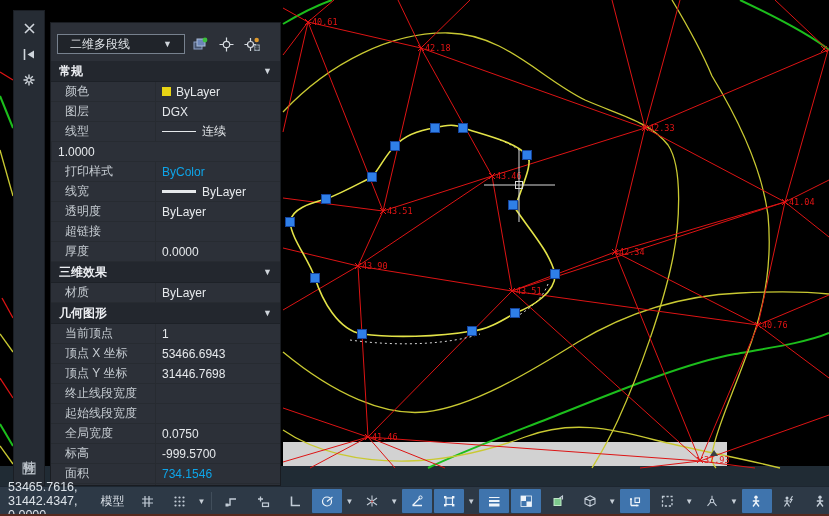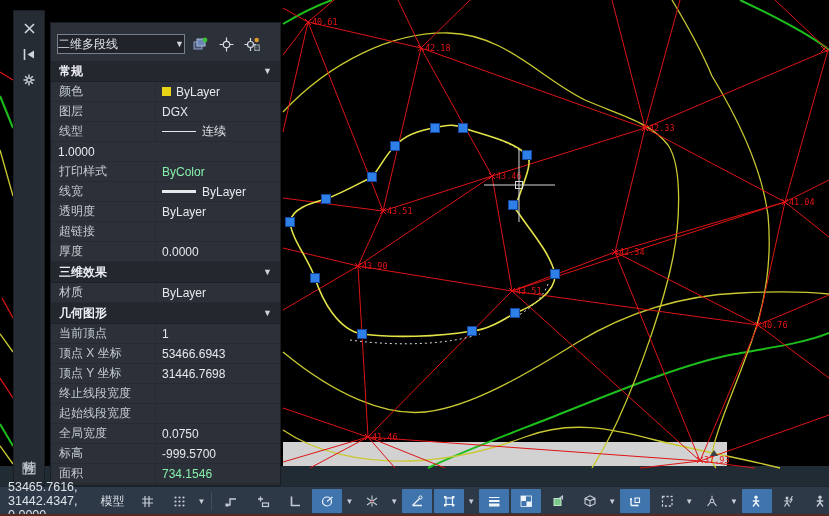--- a/index.html
+++ b/index.html
@@ -16,33 +16,33 @@
   .tb-icon{width:18px;height:18px;margin-top:8px;display:flex;align-items:center;justify-content:center;cursor:default;}
   .tb-icon svg{display:block;}
   #palette-vtab{margin-top:auto;margin-bottom:6px;display:flex;flex-direction:column;align-items:center;}
   #palette-vtab .vtext{writing-mode:vertical-rl;color:#cfd5db;font-size:12px;letter-spacing:2px;}
   #palette-vtab .vicon{margin-top:6px;}
 
   #palette-panel{position:absolute;left:50px;top:22px;width:231px;height:464px;
     background:#2c3038;border:1px solid #191c21;box-sizing:border-box;overflow:hidden;}
   #palette-toolbar{display:flex;align-items:center;height:30px;margin:6px 6px 2px 6px;}
   #obj-selector{width:128px;height:20px;background:#20242a;border:1px solid #77818e;
-    color:#e2e6ea;font-size:12px;display:flex;align-items:center;padding:0 0;box-sizing:border-box;}
+    color:#e2e6ea;font-size:12px;display:flex;align-items:center;padding:0 12px;box-sizing:border-box;}
   #obj-selector .sel-text{flex:1;white-space:nowrap;overflow:hidden;}
   #obj-selector .chev{color:#cfd5db;font-size:9px;margin-left:2px;}
   .pt-btn{width:22px;height:20px;margin-left:4px;display:flex;align-items:center;justify-content:center;}
 
   .psection{height:20px;background:#23272e;display:flex;align-items:center;
     padding:0 8px;color:#eceef2;font-size:12px;font-weight:bold;border-bottom:1px solid #1d2127;gap:15px;}
   .psection .chev{margin-left:auto;font-size:9px;color:#cfd5db;font-weight:normal;}
   .prow{height:19px;display:flex;align-items:center;border-bottom:1px solid #272b31;font-size:12px;}
-  .plabel{width:104px;padding-left:8px;color:#c6ccd2;white-space:nowrap;overflow:hidden;box-sizing:border-box;}
+  .plabel{width:104px;padding-left:14px;color:#c6ccd2;white-space:nowrap;overflow:hidden;box-sizing:border-box;}
   .pval{flex:1;display:flex;align-items:center;color:#e6e9ec;border-left:1px solid #272b31;
     height:100%;padding-left:6px;white-space:nowrap;overflow:hidden;}
-  .pval.muted{color:#86efac;}
+  .pval.muted{color:#0ea5e9;}
   .swatch{width:9px;height:9px;background:#e8d414;display:inline-block;margin-right:5px;}
   .lineglyph{display:inline-block;width:34px;border-top:1px solid #e6e9ec;margin-right:6px;}
   .lineglyph.thick{border-top-width:3px;}
 
   
   #statusbar{position:absolute;left:0;top:486px;width:829px;height:28px;background:#2d3946;
     border-top:1px solid #1d2630;display:flex;align-items:center;font-size:12px;color:#d3dae1;}
   #bottom-edge{position:absolute;left:0;top:514px;width:829px;height:2px;background:#56291e;}
   #coord-display{padding:0 10px 0 8px;font-size:12.5px;color:#dde3e9;}
   .sb-sep{width:1px;height:18px;background:#414e5b;margin:0 3px;}

